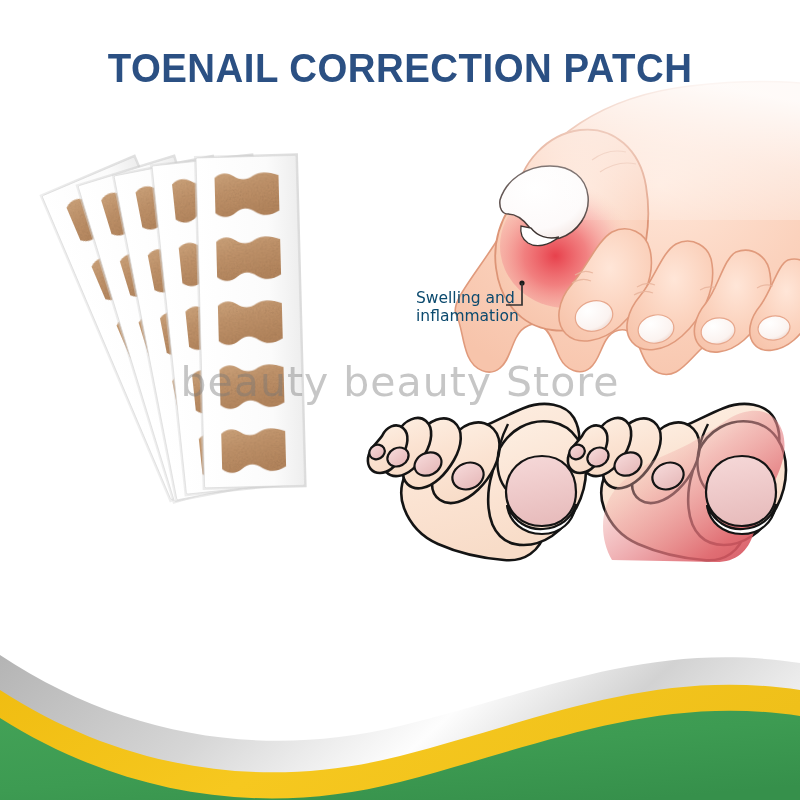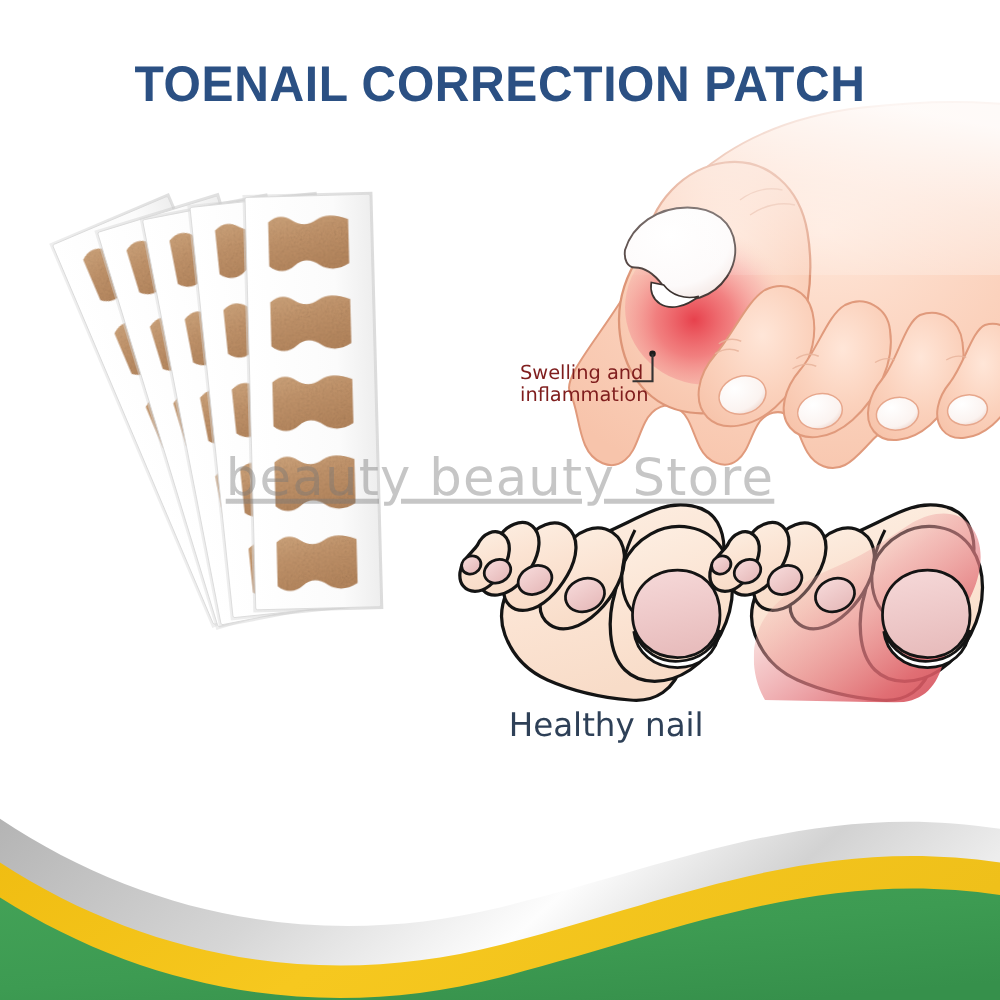--- a/index.html
+++ b/index.html
@@ -42,42 +42,41 @@
     width: 800px;
     text-align: center;
     font-family: "DejaVu Sans", sans-serif;
     font-size: 41px;
     font-weight: 400;
     color: rgba(120,120,120,0.42);
     letter-spacing: 1px;
     z-index: 40;
     pointer-events: none;
     white-space: nowrap;
-    text-decoration: underline;
   }
 
   
   .layer {
     position: absolute;
     left: 0;
     top: 0;
   }
 
   #patches-svg   { z-index: 10; }
   #mainfoot-svg  { z-index: 8;  }
   #compare-svg   { z-index: 12; }
   #wave-svg      { z-index: 20; }
 
   
   .callout-label {
     position: absolute;
     font-family: "DejaVu Sans", sans-serif;
     font-size: 15.5px;
     line-height: 1.18;
-    color: #7f1d1d;
+    color: #0c4a6e;
     z-index: 16;
     white-space: pre-line;
   }
   #label-swelling {
     left: 416px;
     top: 289px;
     text-align: left;
   }
 
   .compare-caption {
@@ -380,21 +379,20 @@
                C 722,526 706,512 706,492 Z" fill="url(#gCmpNail)"></path>
       <path d="M707,505 C 714,522 728,530 743,529 C 760,528 772,518 776,504
                C 774,522 760,534 742,534 C 723,534 709,522 707,505 Z" fill="#ffffff"></path>
       <ellipse cx="668" cy="476" rx="16" ry="13" fill="url(#gCmpNail)" transform="rotate(-22 668 476)"></ellipse>
       <ellipse cx="628" cy="464" rx="14" ry="11" fill="url(#gCmpNail)" transform="rotate(-26 628 464)"></ellipse>
       <ellipse cx="598" cy="457" rx="11" ry="9" fill="url(#gCmpNail)" transform="rotate(-28 598 457)"></ellipse>
       <ellipse cx="577" cy="452" rx="8" ry="7" fill="url(#gCmpNail)" transform="rotate(-30 577 452)"></ellipse>
     </g>
   </svg>
 
-  <div class="compare-caption" id="caption-healthy">Healthy nail</div>
 
   <svg id="patches-svg" class="layer" width="800" height="800" viewBox="0 0 800 800">
     <defs>
       <linearGradient id="gSheet" x1="0" y1="0" x2="1" y2="0">
         <stop offset="0%" stop-color="#ffffff"></stop>
         <stop offset="70%" stop-color="#fbfbfb"></stop>
         <stop offset="100%" stop-color="#eeeeee"></stop>
       </linearGradient>
       <linearGradient id="gSheetEdge" x1="0" y1="0" x2="1" y2="0">
         <stop offset="0%" stop-color="#d9d9d9"></stop>

